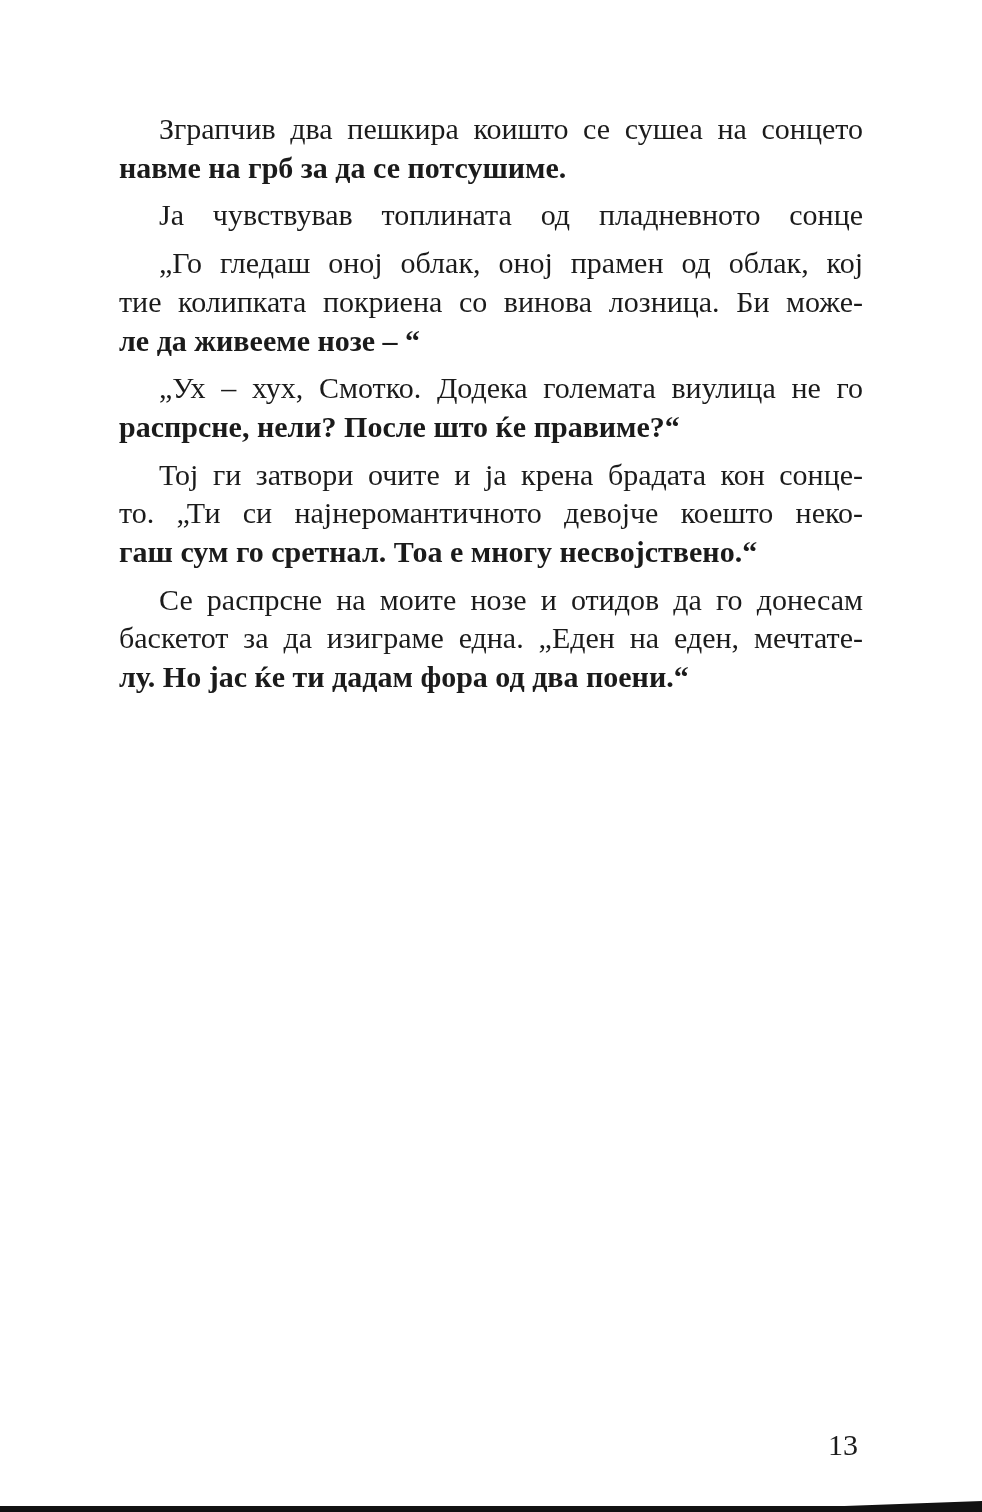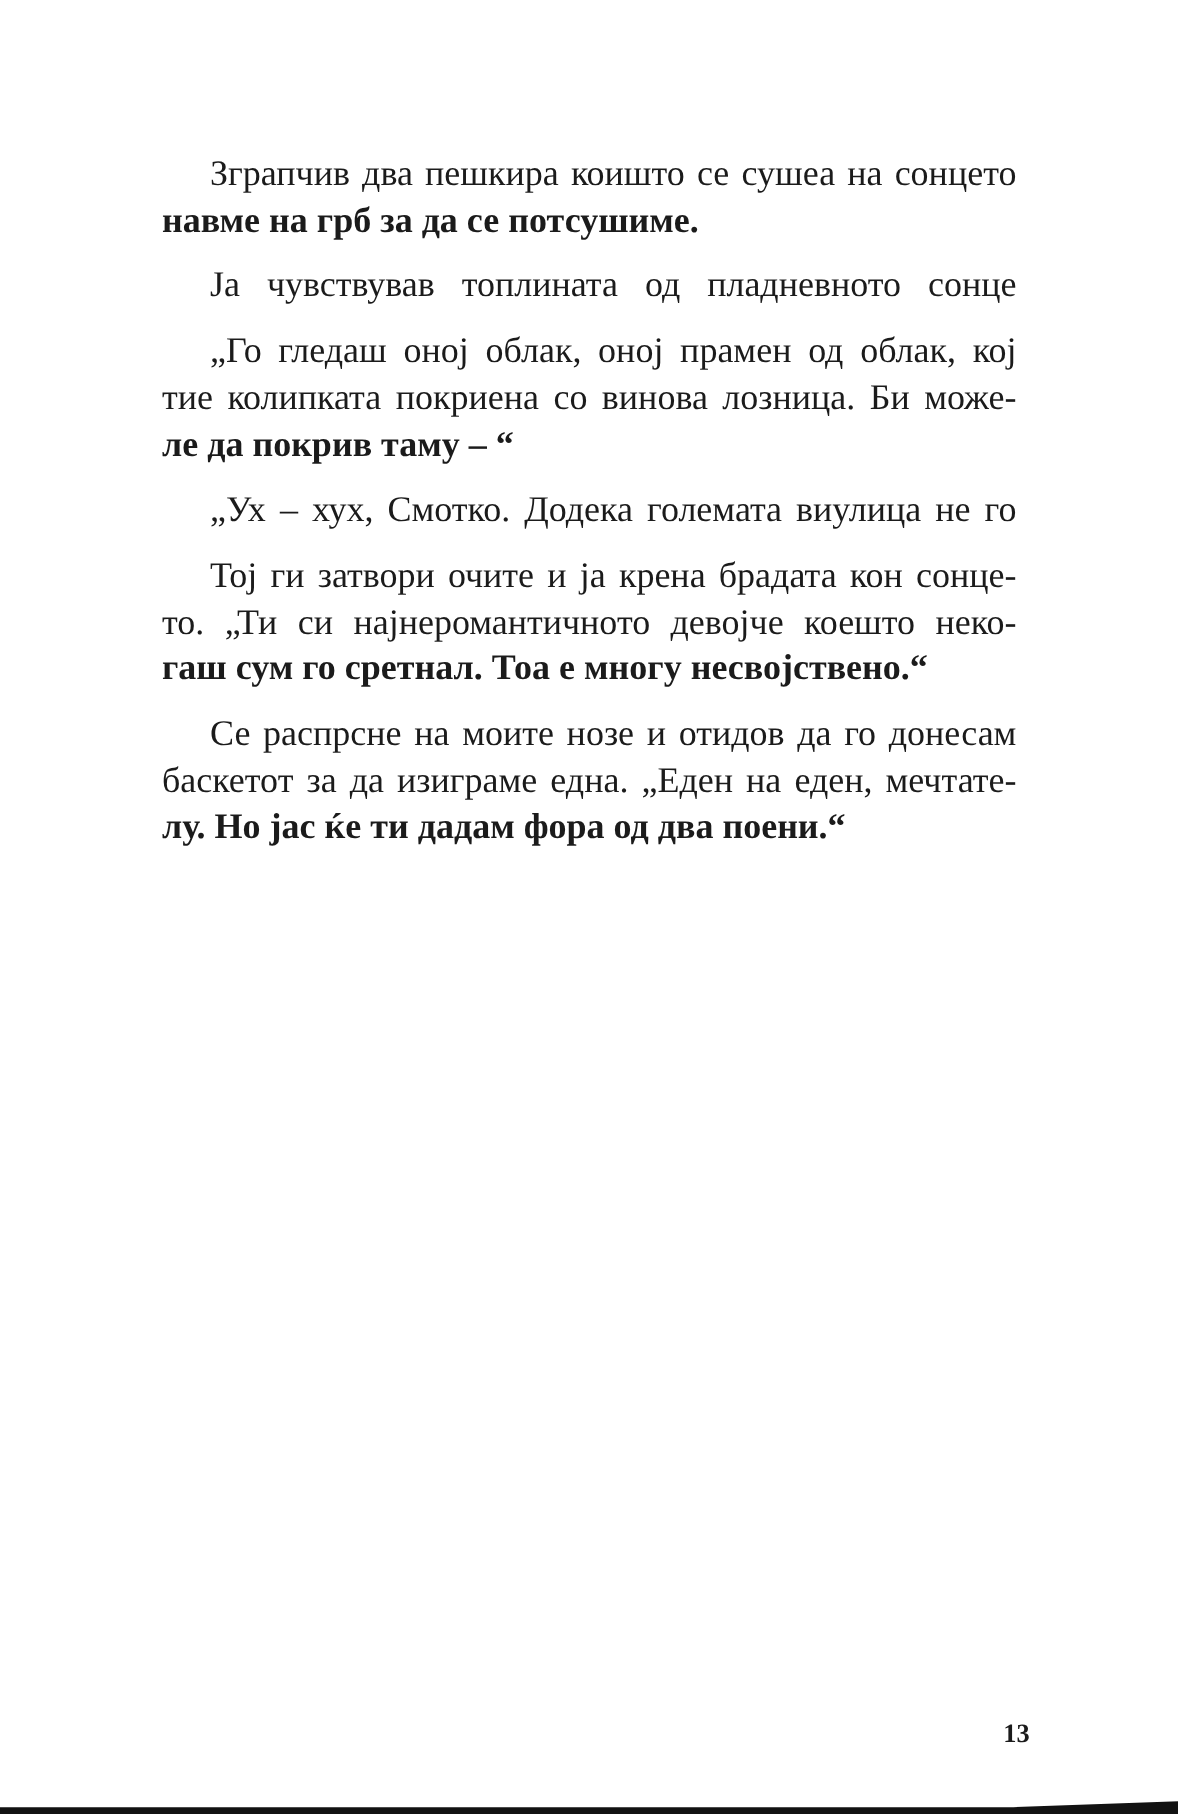--- a/index.html
+++ b/index.html
@@ -18,21 +18,21 @@
   }
   .text-block {
     position: absolute;
     left: 119px;
     top: 110px;
     width: 744px;
     font-size: 30px;
     line-height: 38.7px;
   }
   .para {
-    margin: 16px;
+    margin: 0;
   }
   .para + .para {
     margin-top: 9px;
   }
   .line {
     text-align: justify;
     text-align-last: justify;
     overflow: hidden;
     white-space: normal;
   }
@@ -40,23 +40,22 @@
     text-indent: 40px;
   }
   .line.last {
     text-align-last: left;
     font-weight: bold;
   }
   .page-number {
     position: absolute;
     top: 1426px;
     right: 124px;
-    font-size: 22px;
+    font-size: 30px;
     line-height: 38px;
-    font-weight: bold;
   }
   .scan-edge {
     position: absolute;
     left: 0;
     bottom: 0;
     width: 100%;
     height: 12px;
     background: #121212;
     clip-path: polygon(0 50%, 86% 50%, 100% 8%, 100% 100%, 0 100%);
   }
@@ -69,24 +68,25 @@
       <div class="para">
         <div class="line first">Зграпчив два пешкира коишто се сушеа на сонцето</div>
         <div class="line last">навме на грб за да се потсушиме.</div>
       </div>
       <div class="para">
         <div class="line first">Ја чувствував топлината од пладневното сонце</div>
       </div>
       <div class="para">
         <div class="line first">„Го гледаш оној облак, оној прамен од облак, кој</div>
         <div class="line">тие колипката покриена со винова лозница. Би може-</div>
-        <div class="line last">ле да покрив таму – “</div>
+        <div class="line last">ле да живееме нозе – “</div>
       </div>
       <div class="para">
         <div class="line first">„Ух – хух, Смотко. Додека големата виулица не го</div>
+        <div class="line last">распрсне, нели? После што ќе правиме?“</div>
       </div>
       <div class="para">
         <div class="line first">Тој ги затвори очите и ја крена брадата кон сонце-</div>
         <div class="line">то. „Ти си најнеромантичното девојче коешто неко-</div>
         <div class="line last">гаш сум го сретнал. Тоа е многу несвојствено.“</div>
       </div>
       <div class="para">
         <div class="line first">Се распрсне на моите нозе и отидов да го донесам</div>
         <div class="line">баскетот за да изиграме една. „Еден на еден, мечтате-</div>
         <div class="line last">лу. Но јас ќе ти дадам фора од два поени.“</div>

